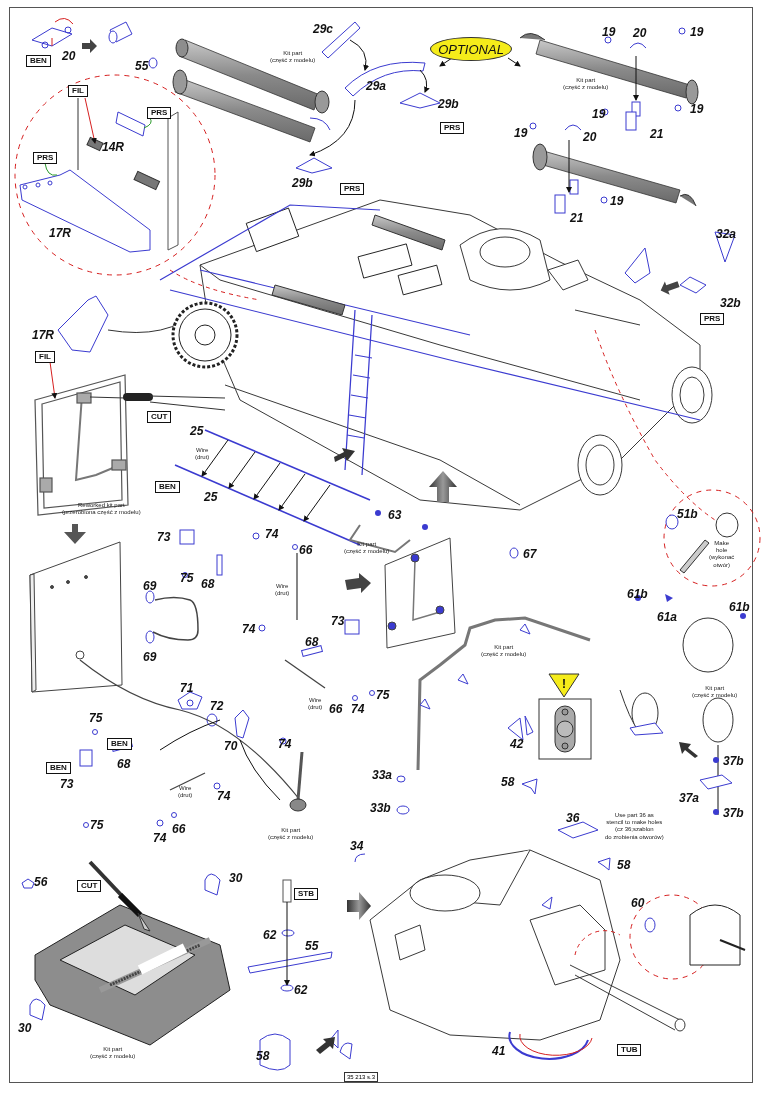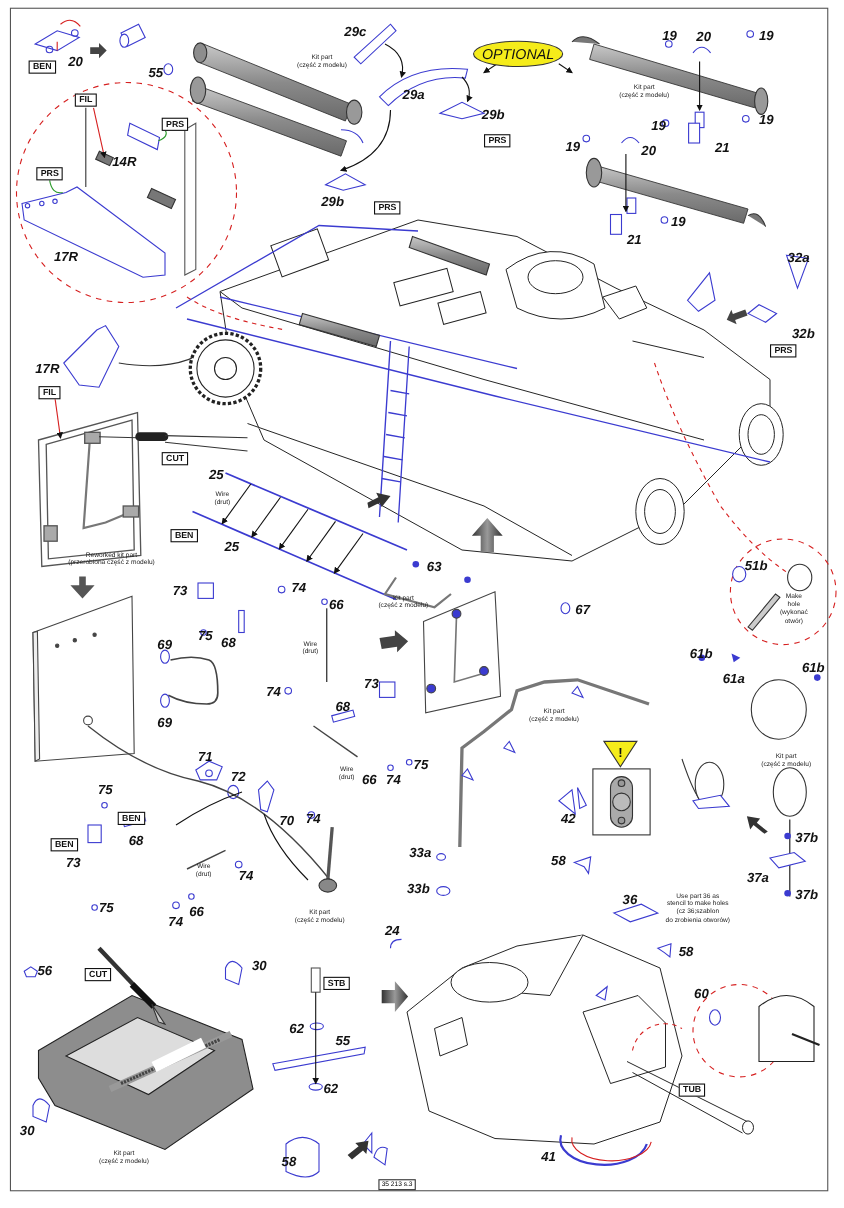--- a/index.html
+++ b/index.html
@@ -373,21 +373,21 @@
   <div class="tag" style="left:440px;top:122px">PRS</div>
   <div class="tag" style="left:340px;top:183px">PRS</div>
   <div class="tag" style="left:700px;top:313px">PRS</div>
   <div class="tag" style="left:35px;top:351px">FIL</div>
   <div class="tag" style="left:147px;top:411px">CUT</div>
   <div class="tag" style="left:155px;top:481px">BEN</div>
   <div class="tag" style="left:107px;top:738px">BEN</div>
   <div class="tag" style="left:46px;top:762px">BEN</div>
   <div class="tag" style="left:77px;top:880px">CUT</div>
   <div class="tag" style="left:294px;top:888px">STB</div>
-  <div class="tag" style="left:617px;top:985px">TUB</div>
+  <div class="tag" style="left:617px;top:1044px">TUB</div>
 
   <div class="lbl" style="left:62px;top:50px">20</div>
   <div class="lbl" style="left:135px;top:60px">55</div>
   <div class="lbl" style="left:102px;top:141px">14R</div>
   <div class="lbl" style="left:49px;top:227px">17R</div>
   <div class="lbl" style="left:313px;top:23px">29c</div>
   <div class="lbl" style="left:366px;top:80px">29a</div>
   <div class="lbl" style="left:438px;top:98px">29b</div>
   <div class="lbl" style="left:292px;top:177px">29b</div>
   <div class="lbl" style="left:602px;top:26px">19</div>
@@ -419,36 +419,36 @@
   <div class="lbl" style="left:143px;top:580px">69</div>
   <div class="lbl" style="left:143px;top:651px">69</div>
   <div class="lbl" style="left:242px;top:623px">74</div>
   <div class="lbl" style="left:331px;top:615px">73</div>
   <div class="lbl" style="left:305px;top:636px">68</div>
   <div class="lbl" style="left:376px;top:689px">75</div>
   <div class="lbl" style="left:329px;top:703px">66</div>
   <div class="lbl" style="left:351px;top:703px">74</div>
   <div class="lbl" style="left:180px;top:682px">71</div>
   <div class="lbl" style="left:210px;top:700px">72</div>
-  <div class="lbl" style="left:254px;top:740px">70</div>
+  <div class="lbl" style="left:224px;top:740px">70</div>
   <div class="lbl" style="left:278px;top:738px">74</div>
   <div class="lbl" style="left:89px;top:712px">75</div>
   <div class="lbl" style="left:117px;top:758px">68</div>
   <div class="lbl" style="left:60px;top:778px">73</div>
   <div class="lbl" style="left:217px;top:790px">74</div>
   <div class="lbl" style="left:90px;top:819px">75</div>
   <div class="lbl" style="left:172px;top:823px">66</div>
   <div class="lbl" style="left:153px;top:832px">74</div>
   <div class="lbl" style="left:510px;top:738px">42</div>
   <div class="lbl" style="left:679px;top:792px">37a</div>
   <div class="lbl" style="left:723px;top:755px">37b</div>
   <div class="lbl" style="left:723px;top:807px">37b</div>
   <div class="lbl" style="left:372px;top:769px">33a</div>
   <div class="lbl" style="left:370px;top:802px">33b</div>
-  <div class="lbl" style="left:350px;top:840px">24</div>
+  <div class="lbl" style="left:350px;top:840px">34</div>
   <div class="lbl" style="left:501px;top:776px">58</div>
   <div class="lbl" style="left:566px;top:812px">36</div>
   <div class="lbl" style="left:617px;top:859px">58</div>
   <div class="lbl" style="left:34px;top:876px">56</div>
   <div class="lbl" style="left:229px;top:872px">30</div>
   <div class="lbl" style="left:18px;top:1022px">30</div>
   <div class="lbl" style="left:263px;top:929px">62</div>
   <div class="lbl" style="left:305px;top:940px">55</div>
   <div class="lbl" style="left:294px;top:984px">62</div>
   <div class="lbl" style="left:256px;top:1050px">58</div>

